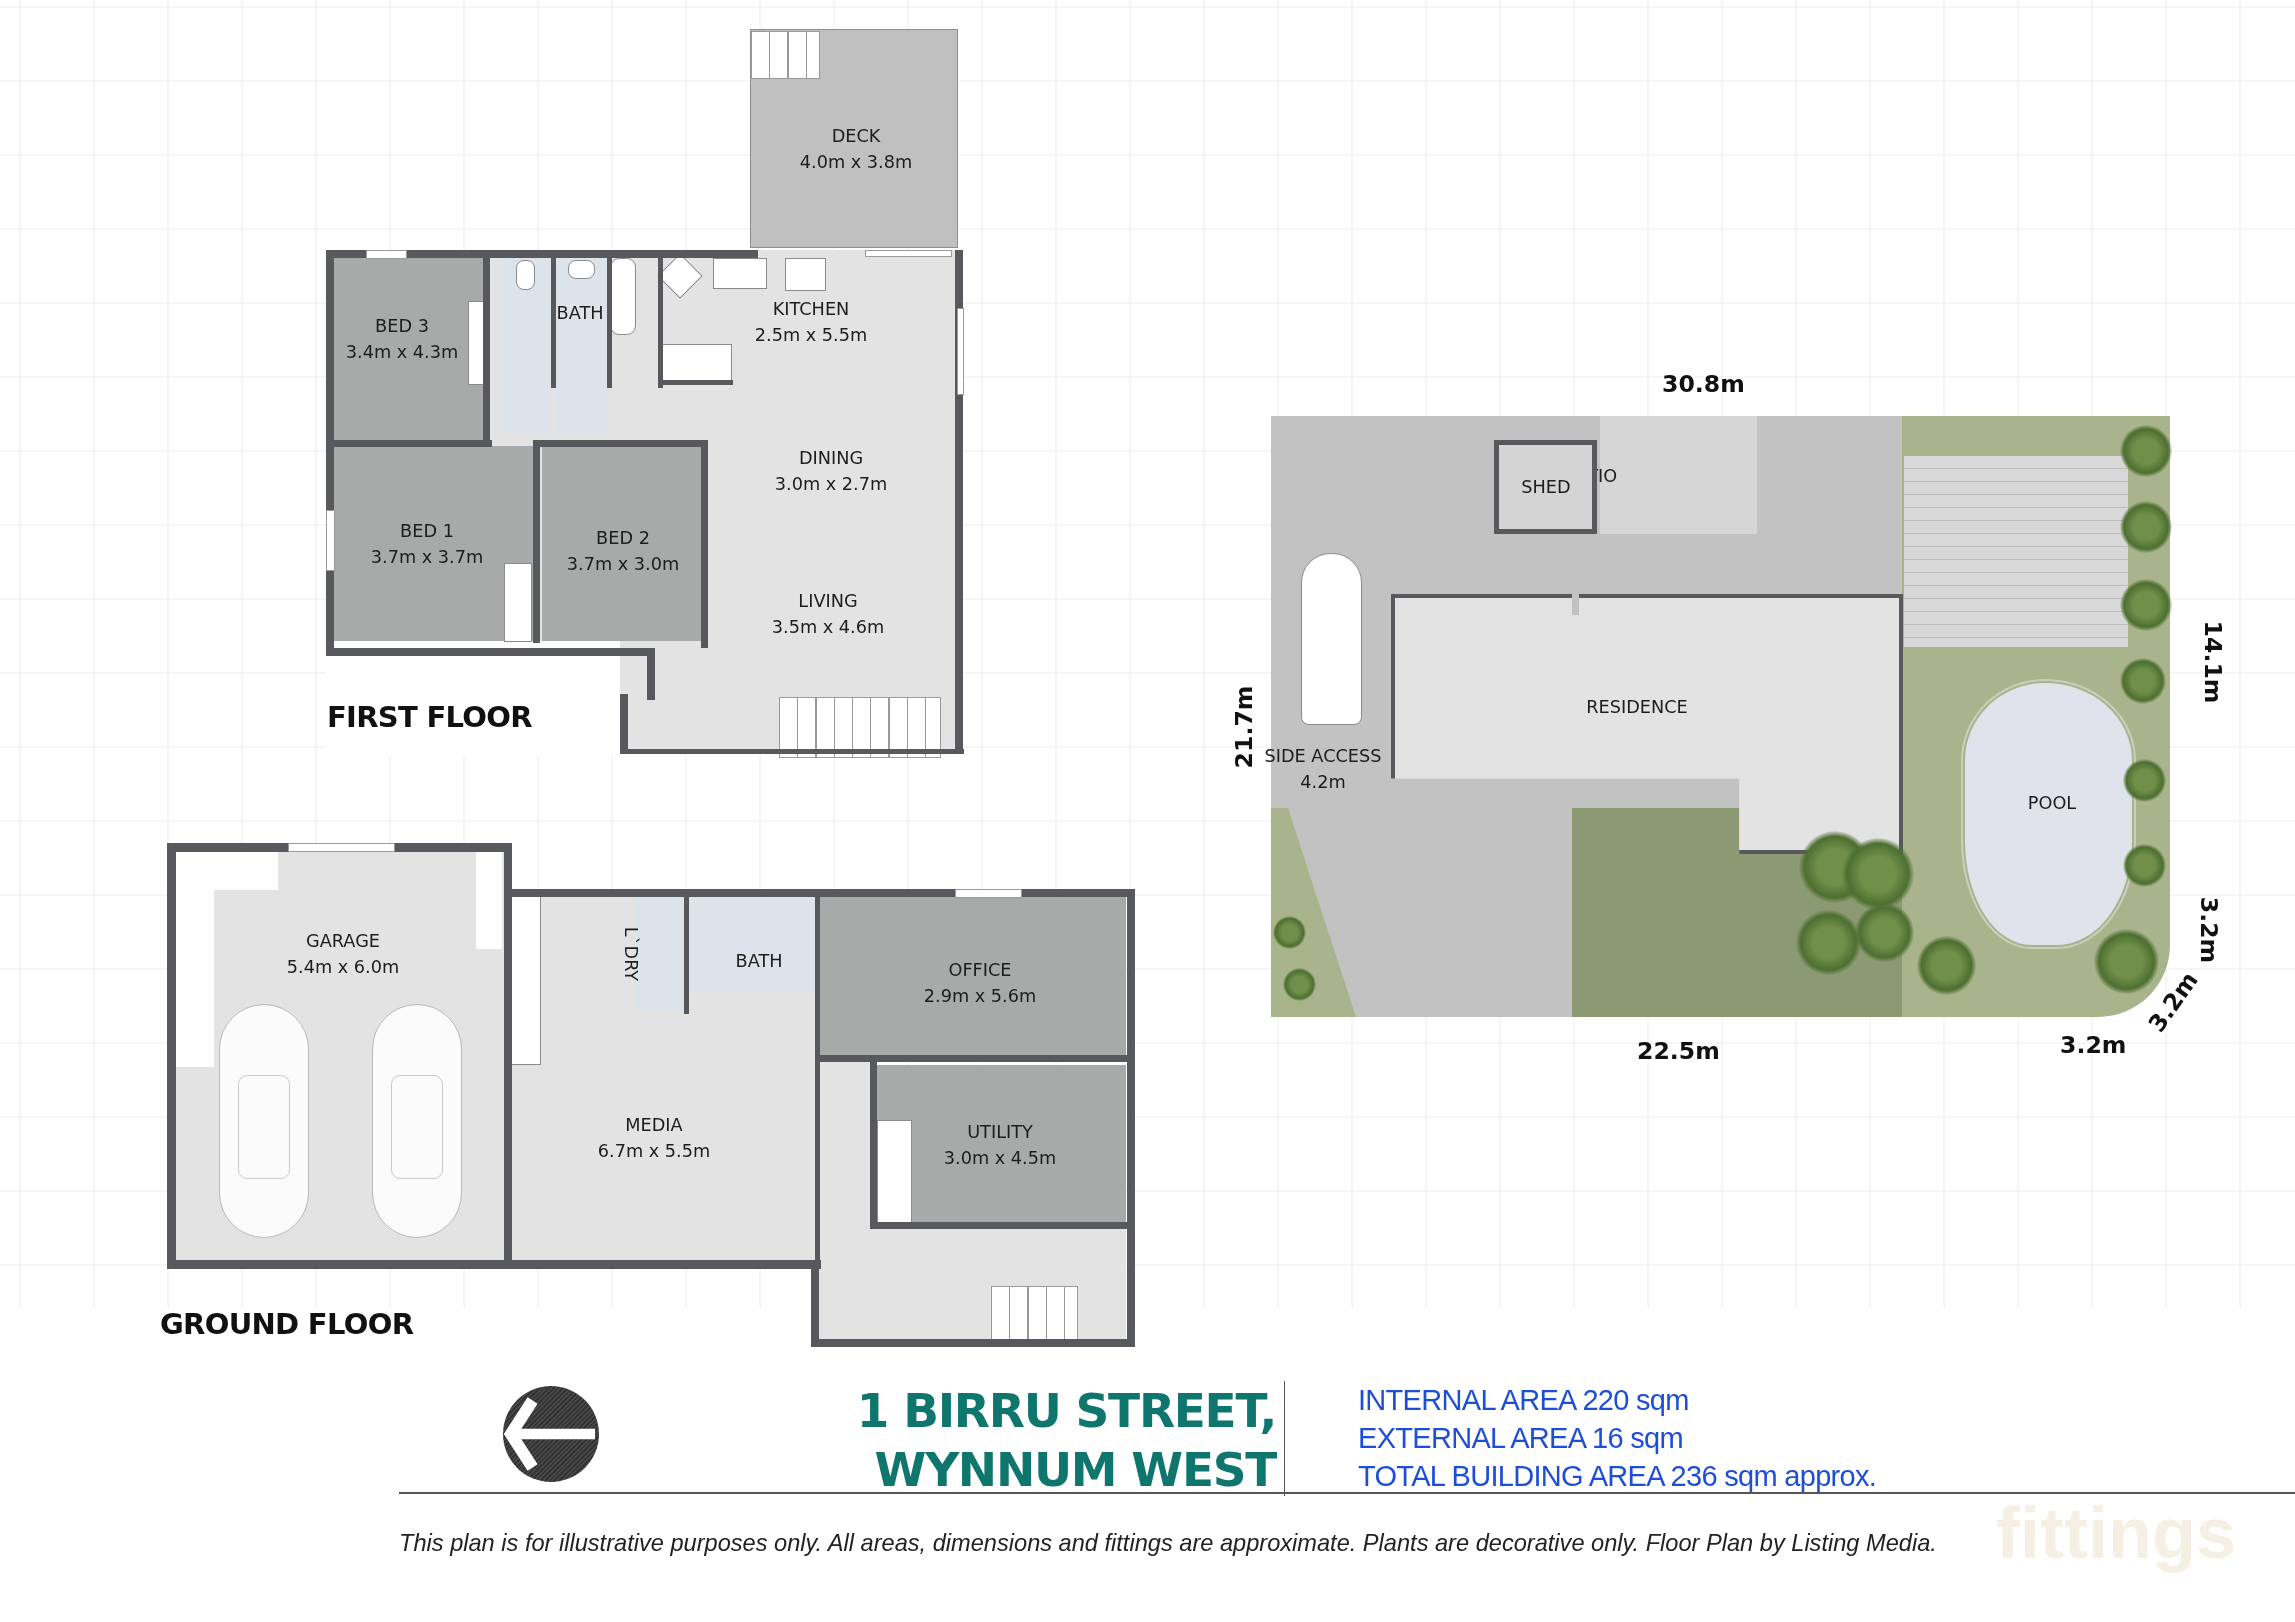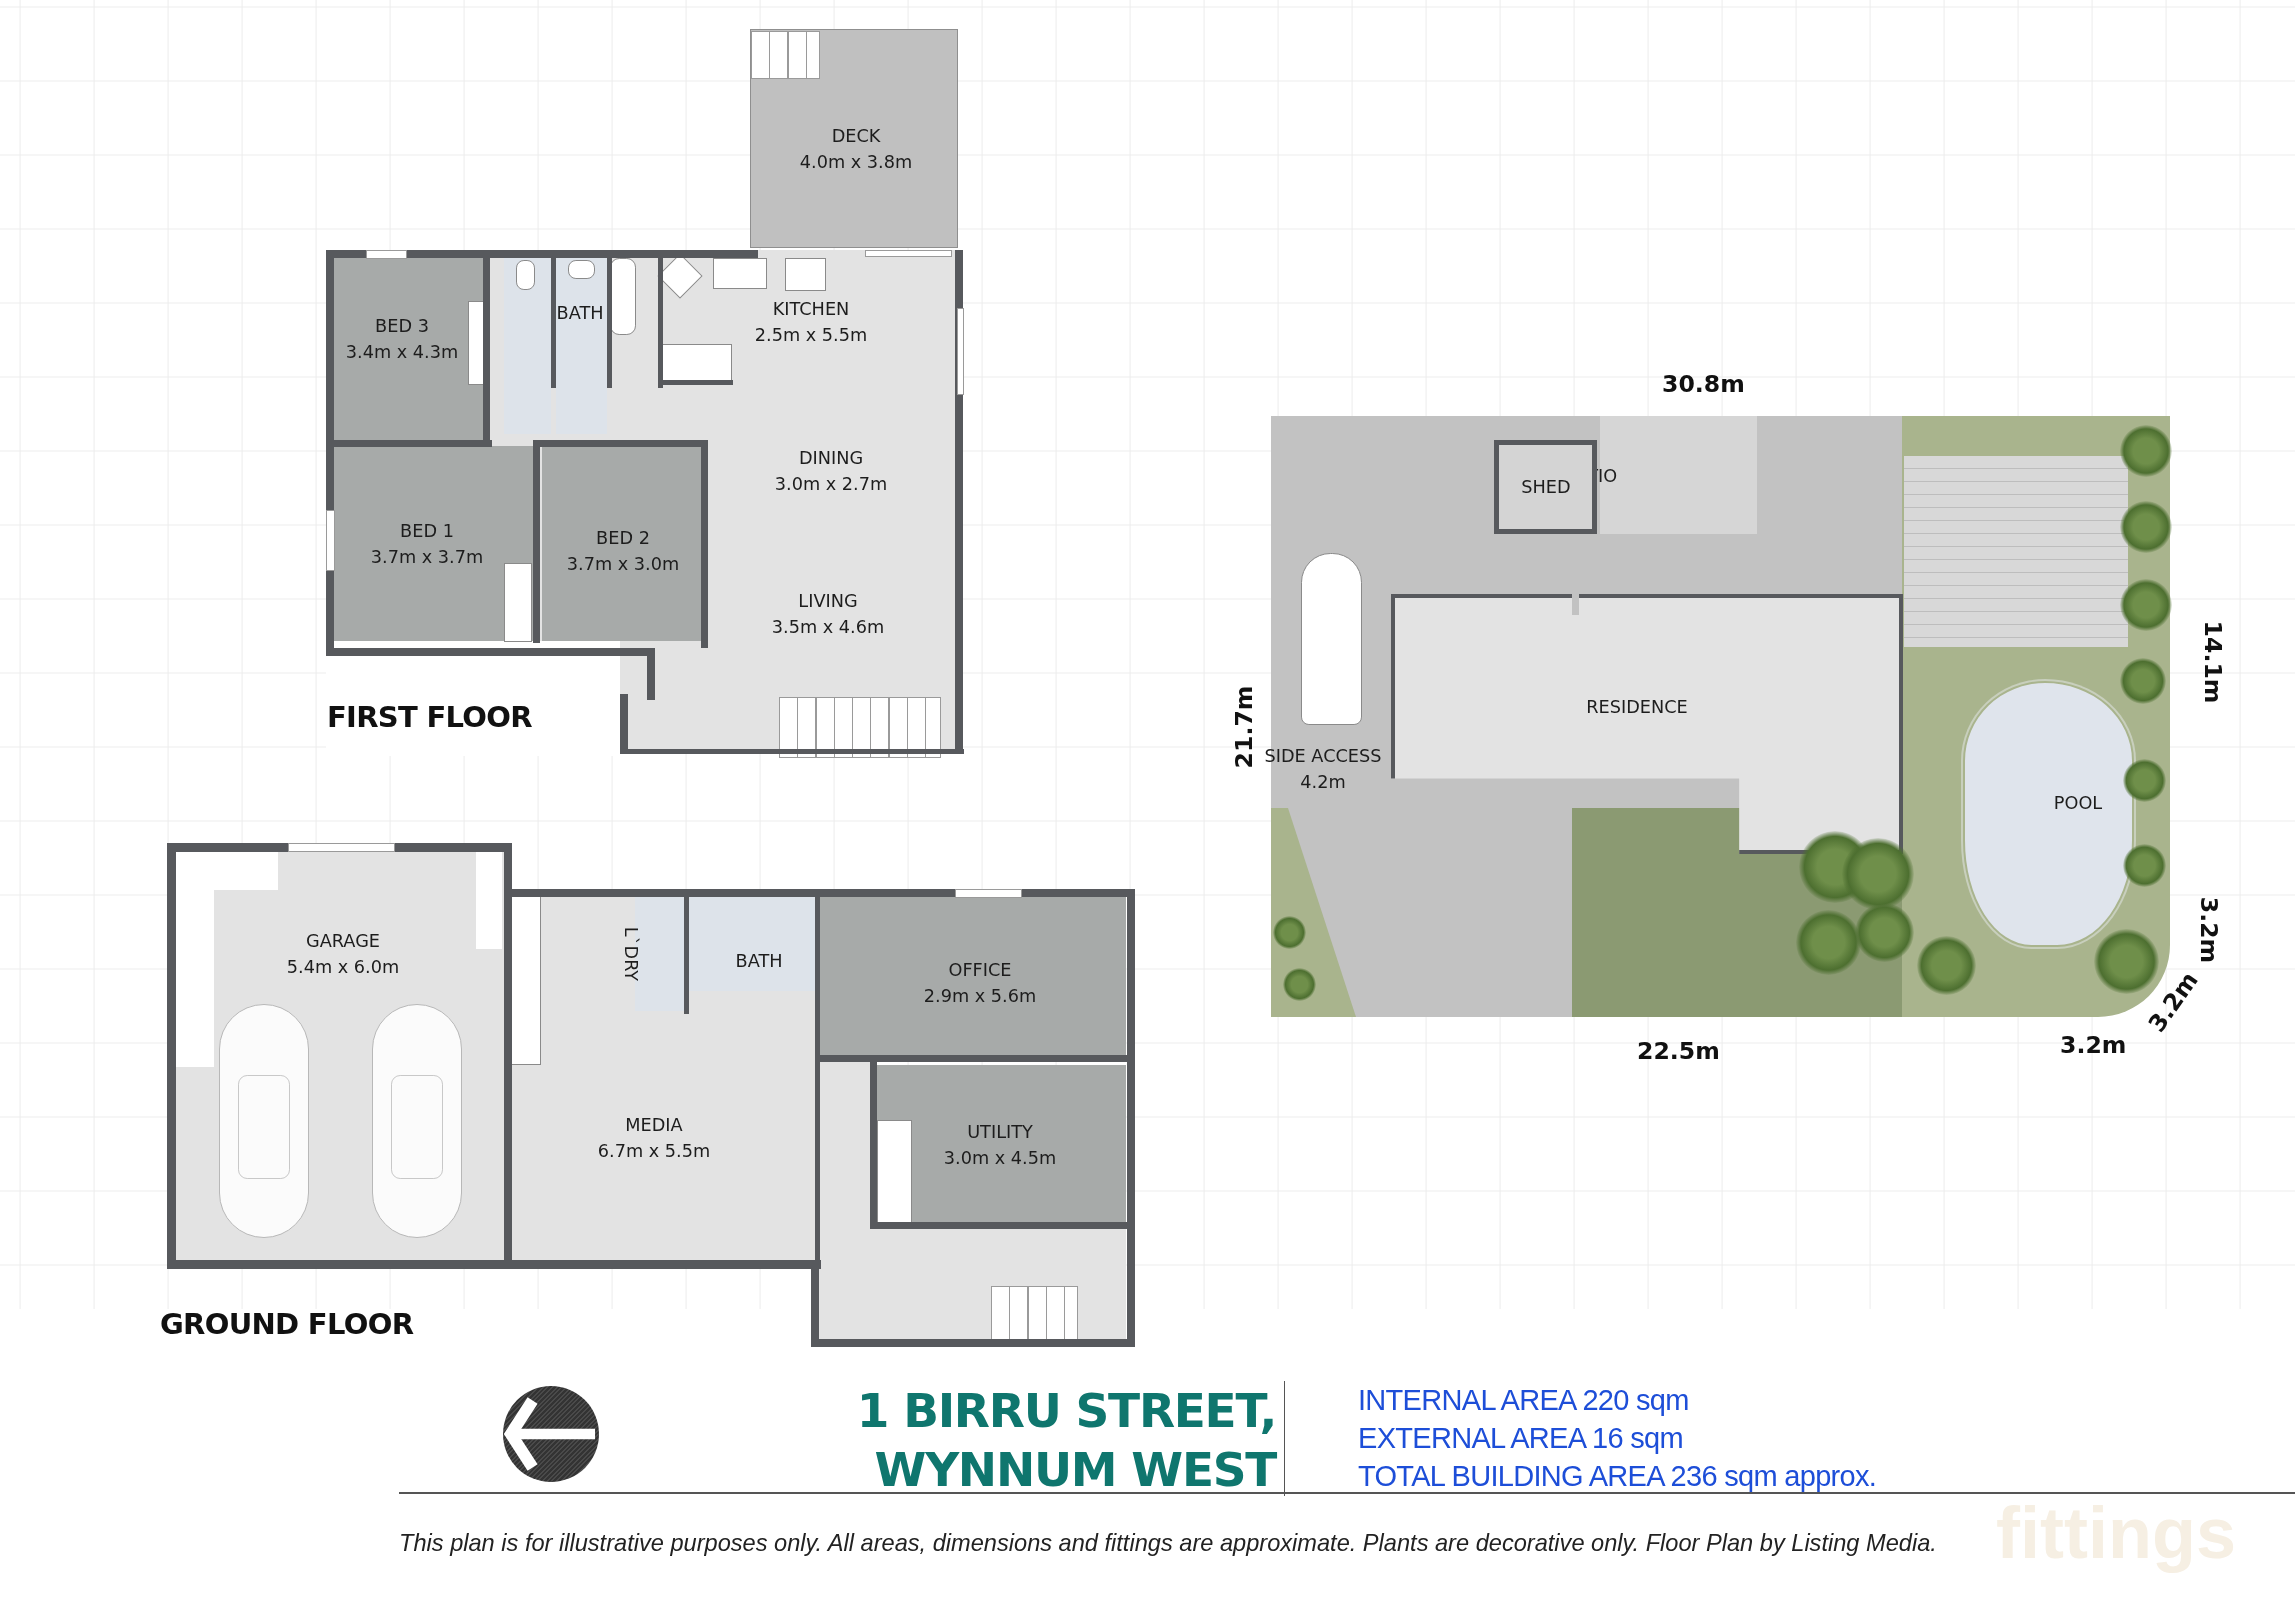--- a/index.html
+++ b/index.html
@@ -206,21 +206,21 @@
   <div class="abs" style="left:1572px;top:594px;width:6.5px;height:21px;background:#c2c2c2;"></div>
   <div class="label" style="left:1637px;top:694px;">
     <span class="nm">RESIDENCE</span>
   </div>
   <div class="white-box" style="left:1301px;top:553px;width:59px;height:170px;border-radius:29.4px 29.4px 7.9px 7.9px;"></div>
   <div class="label" style="left:1323px;top:743px;">
     <span class="nm">SIDE ACCESS</span>
     <span>4.2m</span>
   </div>
   <div class="pool" style="left:1963px;top:681px;width:167px;height:262px;border-radius:48% 52% 45% 40% / 30% 30% 40% 40%;"></div>
-  <div class="label" style="left:2052px;top:790px;margin-left:26px;">
+  <div class="label" style="left:2052px;top:790px;">
     <span class="nm">POOL</span>
   </div>
   <div class="plant" style="left:2120px;top:425px;width:52px;height:52px;"></div>
   <div class="plant" style="left:2120px;top:501px;width:52px;height:52px;"></div>
   <div class="plant" style="left:2120px;top:579px;width:52px;height:52px;"></div>
   <div class="plant" style="left:2120px;top:658px;width:46px;height:46px;"></div>
   <div class="plant" style="left:2123px;top:759px;width:43px;height:43px;"></div>
   <div class="plant" style="left:2123px;top:844px;width:43px;height:43px;"></div>
   <div class="plant" style="left:2094px;top:929px;width:65px;height:65px;"></div>
   <div class="plant" style="left:1799px;top:831px;width:72px;height:72px;"></div>

